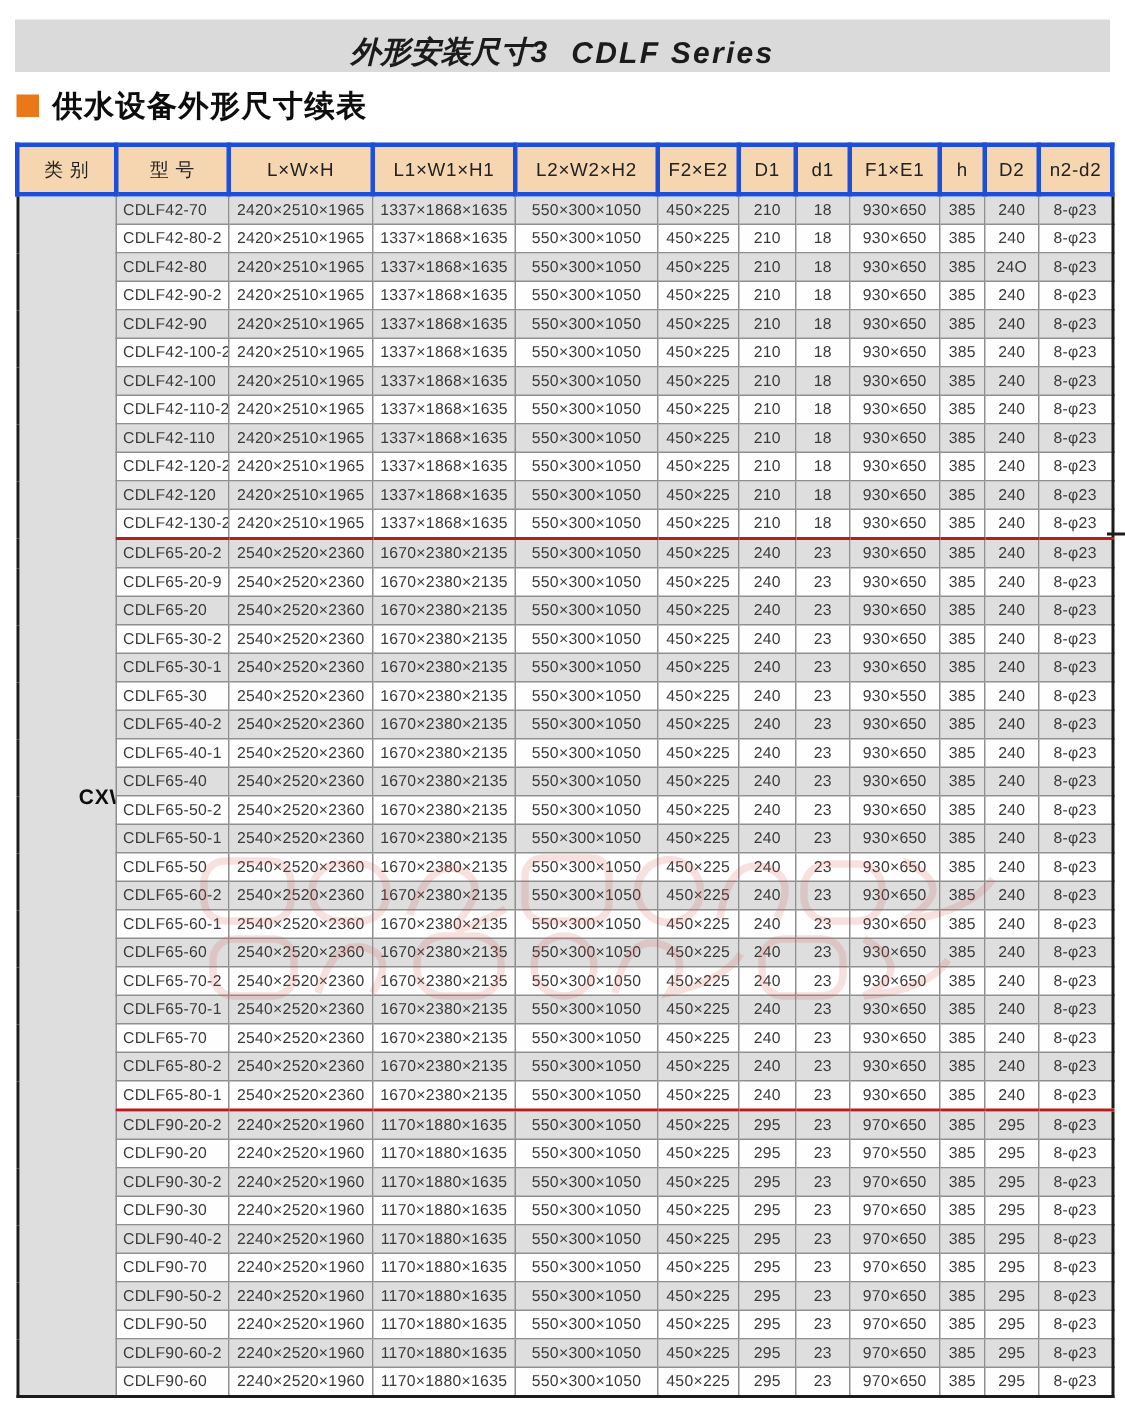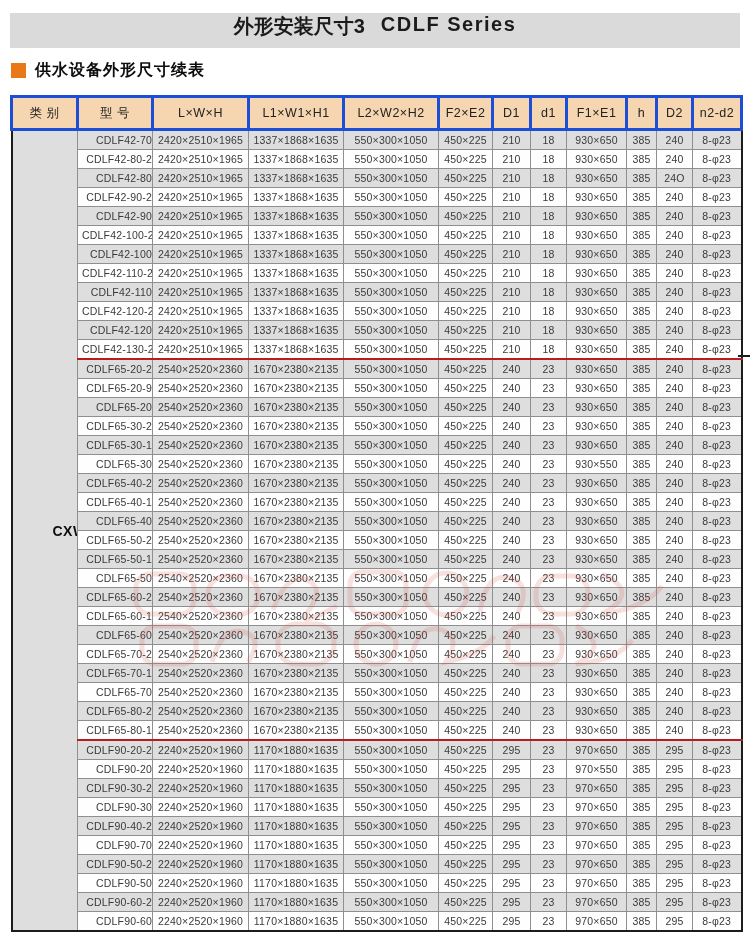--- a/index.html
+++ b/index.html
@@ -4,48 +4,48 @@
 <style>
   html,body{margin:0;padding:0;}
   body{
     width:750px;height:938px;background:#ffffff;position:relative;
     font-family:"Liberation Sans","DejaVu Sans",sans-serif;
     -webkit-font-smoothing:antialiased;
   }
   .title-bar{
     position:absolute;left:10px;top:13px;width:730px;height:35px;
     background:var(--title-bar-bg,#dadada);
-    display:flex;align-items:flex-start;justify-content:center;
-    font-size:20px;font-weight:bold;color:#1b1b1b;
+    display:flex;align-items:flex-end;justify-content:center;
+    font-size:20px;font-weight:bold;color:#1b1b1b;font-style:italic;
   }
   .title-en{letter-spacing:1.5px;margin-left:16px;}
   .section-head{
     position:absolute;left:11px;top:59px;height:22px;
     display:flex;align-items:center;gap:9px;
   }
   .bullet{width:15px;height:15px;background:var(--accent,#e87818);}
-  .section-title{font-size:16px;font-weight:bold;color:#0d0d0d;letter-spacing:1px;}
+  .section-title{font-size:20px;font-weight:bold;color:#0d0d0d;letter-spacing:1px;}
 
   table.dim-table{
     position:absolute;left:10px;top:95px;width:730px;
     border-collapse:collapse;table-layout:fixed;
     border:2px solid #1c1c1c;
   }
   .dim-table th{
     height:30px;background:var(--header-bg,#f6d6b0);
     font-size:12.5px;font-weight:normal;color:#222;
     border:3px solid #1d4ed8;padding:0;letter-spacing:0.5px;
   }
   .dim-table td{
     height:18px;font-size:10.5px;color:#3a3a3a;text-align:center;
     border:1px solid #8f8f8f;padding:0;letter-spacing:0.2px;
     white-space:nowrap;overflow:hidden;background:#fefefe;
   }
   .dim-table tr.gray td{background:#dedede;}
-  .dim-table td.model{text-align:right;padding-left:4px;}
+  .dim-table td.model{text-align:left;padding-left:4px;}
   .dim-table td.category{
     background:var(--header-bg,#f6d6b0);
     font-weight:bold;font-size:14px;color:#0d0d0d;
     text-align:center;letter-spacing:0.5px;padding-left:40px;
   }
   .dim-table tr.sec td{border-top:2px solid #b91c1c;}
 
   .line-ext{position:absolute;left:738px;top:355px;width:12px;height:2px;background:#1c1c1c;}
 
   .watermark{

